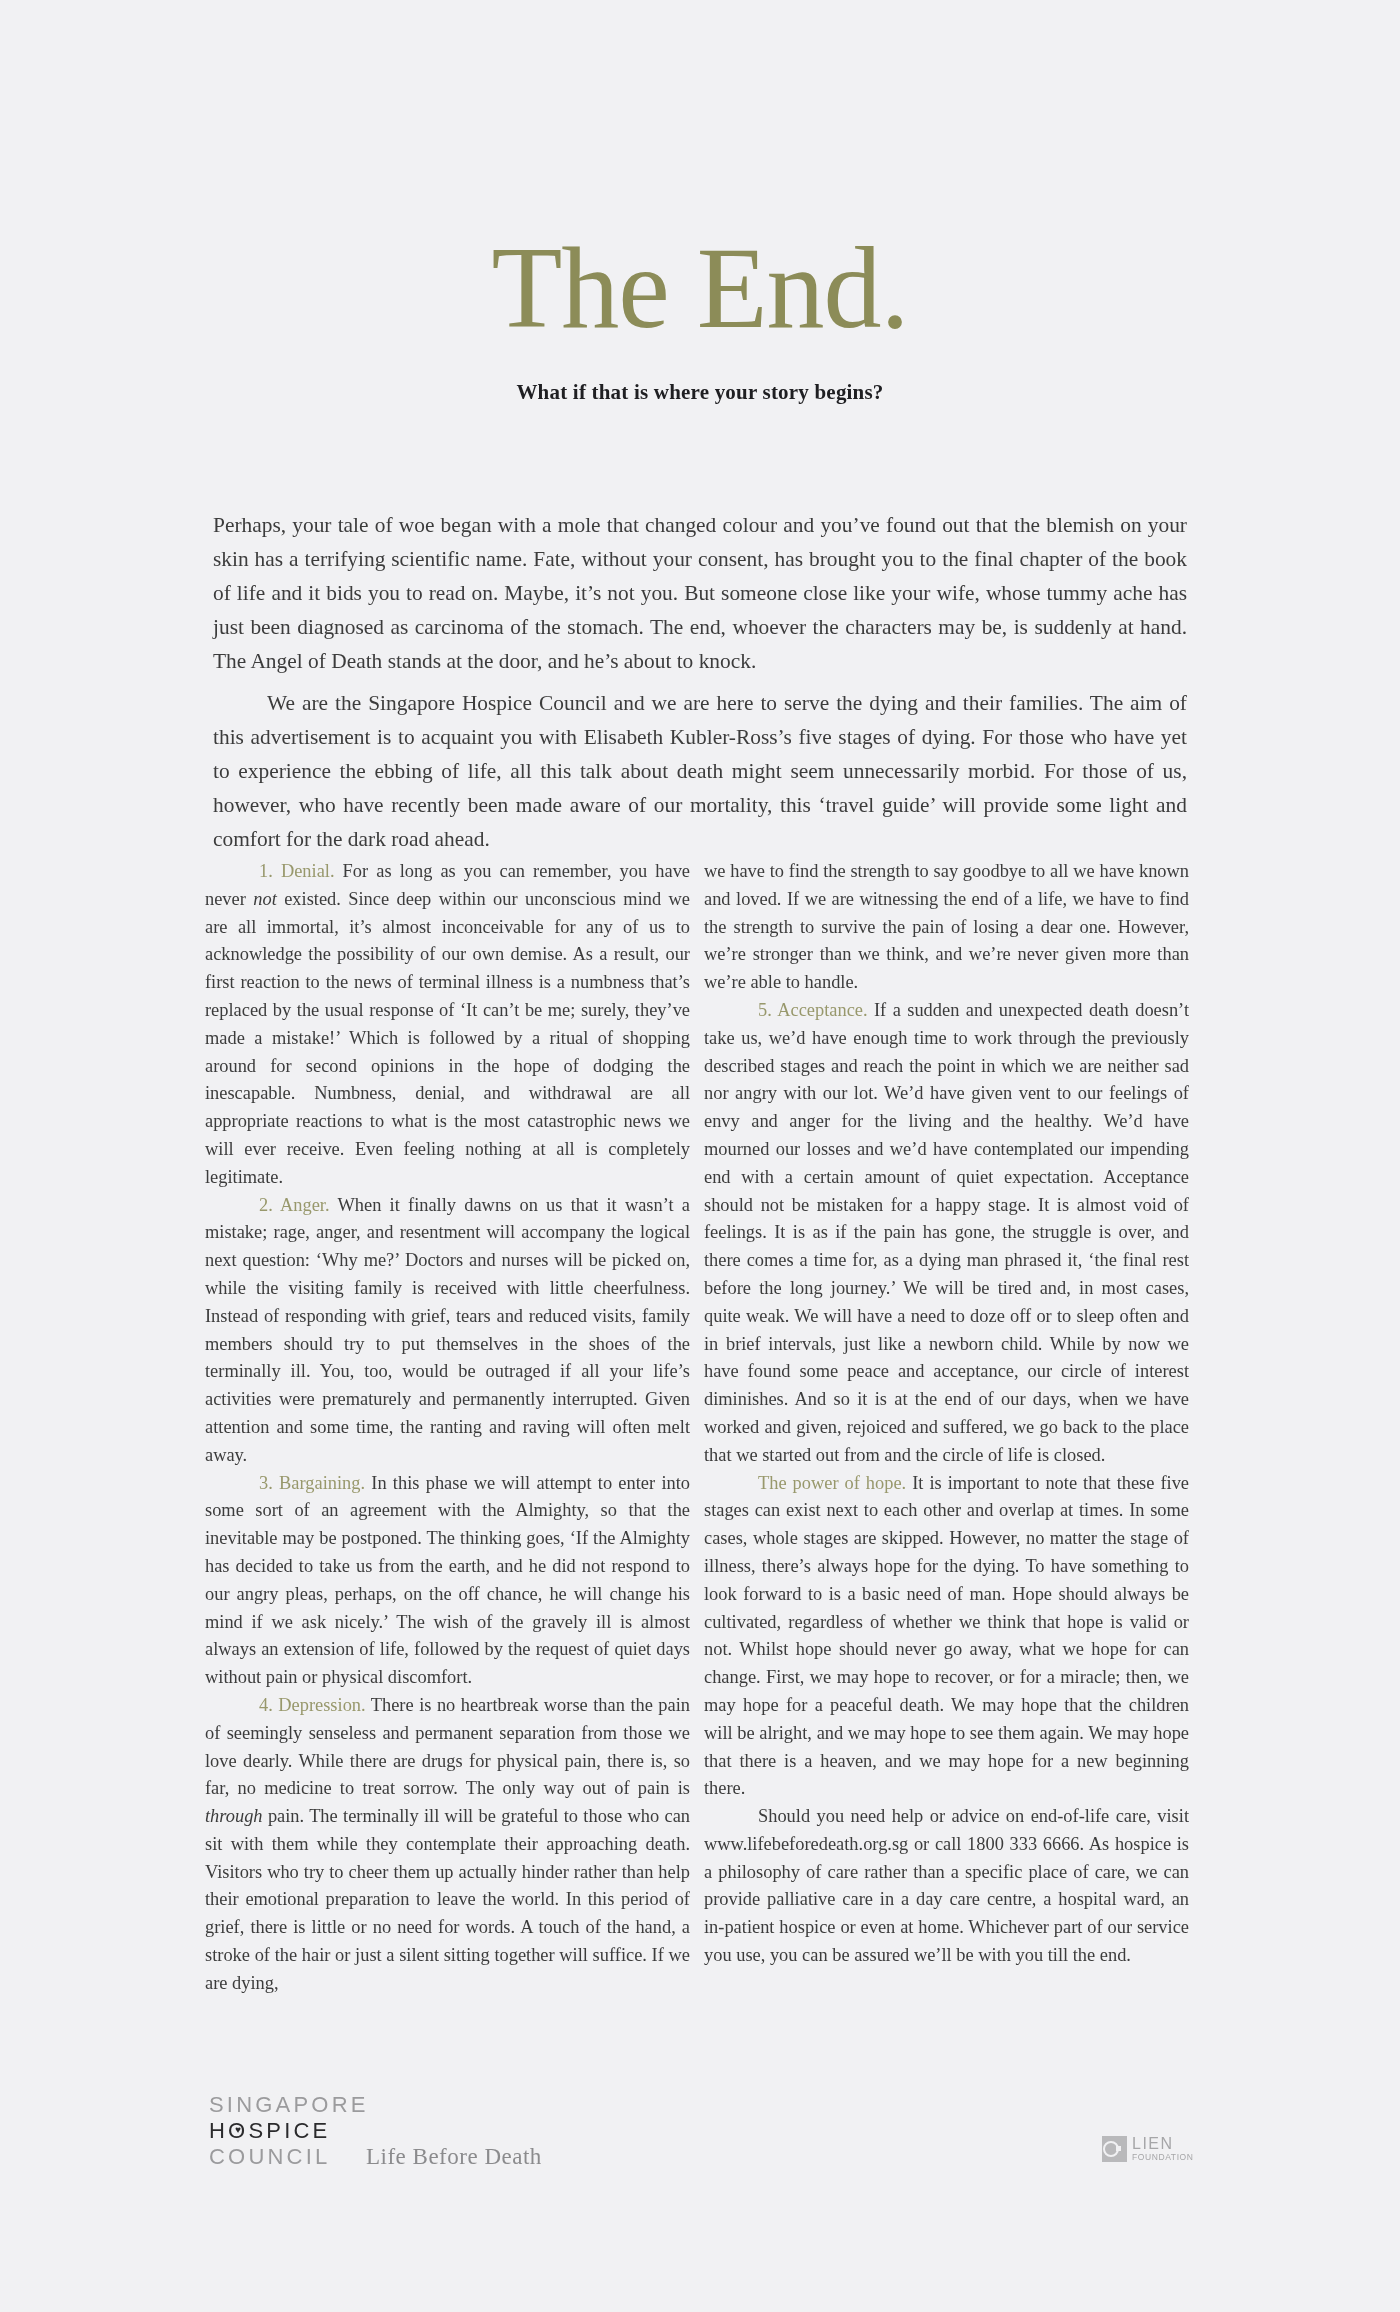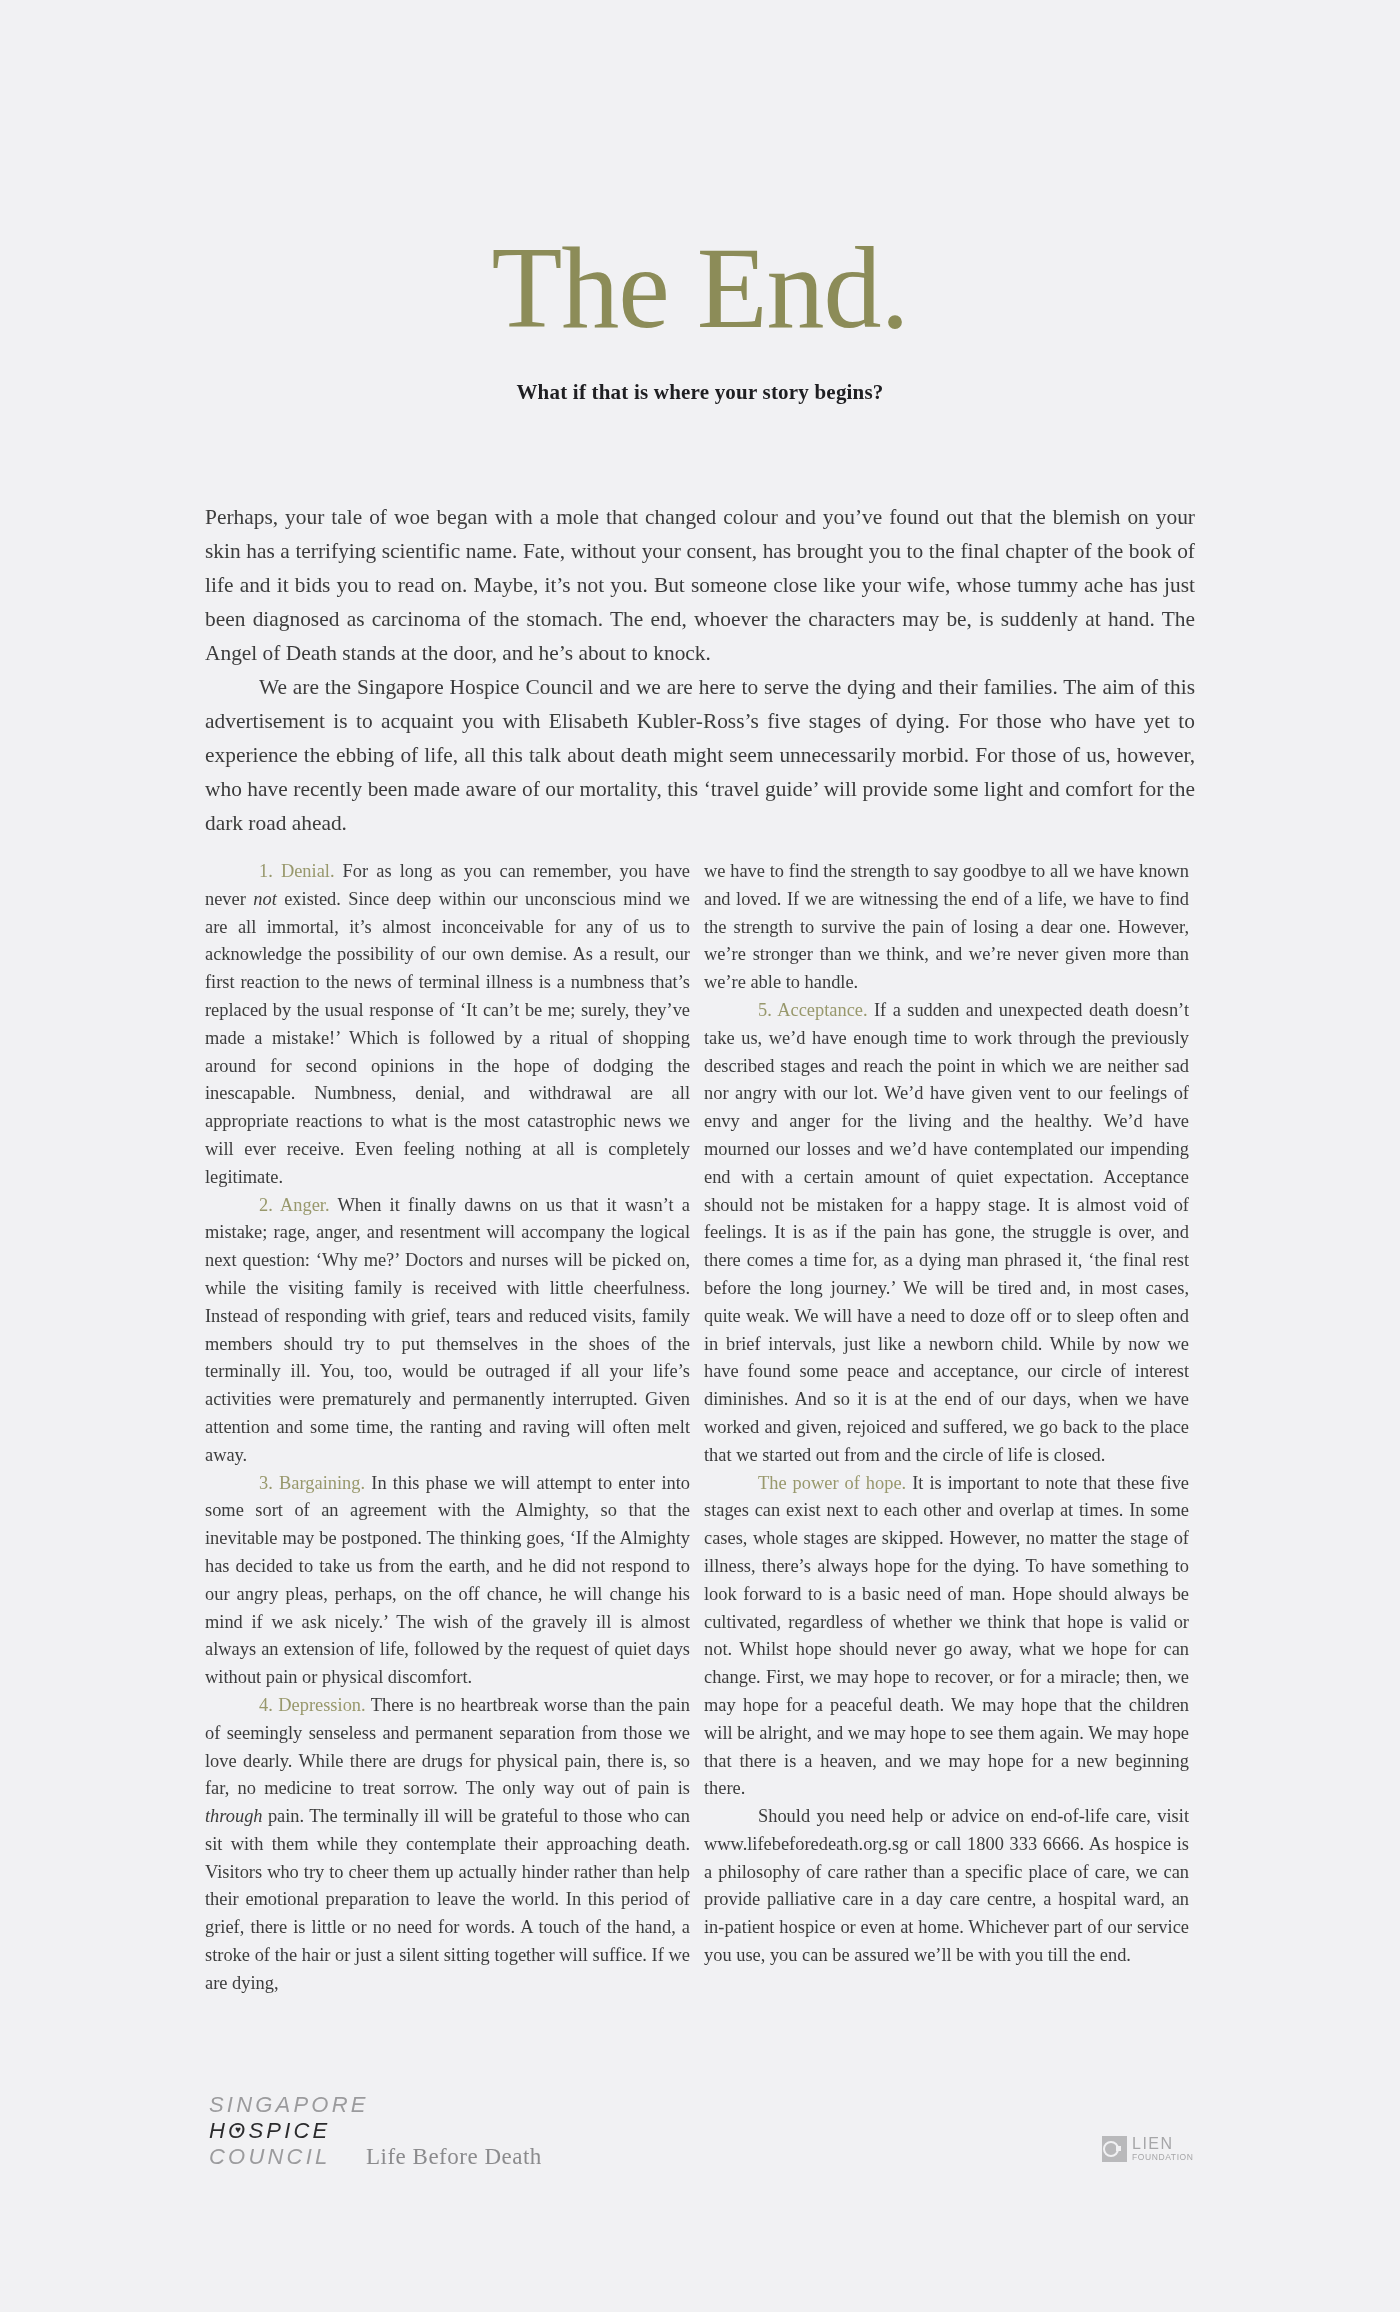--- a/index.html
+++ b/index.html
@@ -30,40 +30,39 @@
     font-size:21px;
     color:#1f1f22;
     letter-spacing:0.2px;
   }
   
   .intro{
     position:absolute;top:500px;left:205px;width:990px;
     font-size:21.4px;line-height:34px;
     text-align:justify;
   }
-  .intro p{margin:0;}
+  .intro p{margin:8px;}
   
   .columns{
     position:absolute;top:858px;left:205px;width:990px;
     display:flex;gap:14px;
     font-size:18.4px;line-height:27.8px;
     text-align:justify;
   }
   .col{width:485px;}
   .col p{margin:0;}
   .indent{text-indent:54px;}
   .stage-heading{color:#98986c;}
   em{font-style:italic;}
   
   .org-logo{
     position:absolute;left:209px;top:2092px;
     font-family:"Liberation Sans", sans-serif;
     font-size:22px;line-height:26px;letter-spacing:3.2px;
     color:#9b9b9d;
-    font-style:italic;
   }
   .org-line-dark{color:#2b2b2d;}
   .heart-o{position:relative;display:inline-block;}
   .heart-o .heart-glyph{
     position:absolute;left:50%;top:46%;
     transform:translate(-50%,-50%);
     font-size:10px;letter-spacing:0;
     color:#2b2b2d;line-height:1;
   }
   .tagline{

